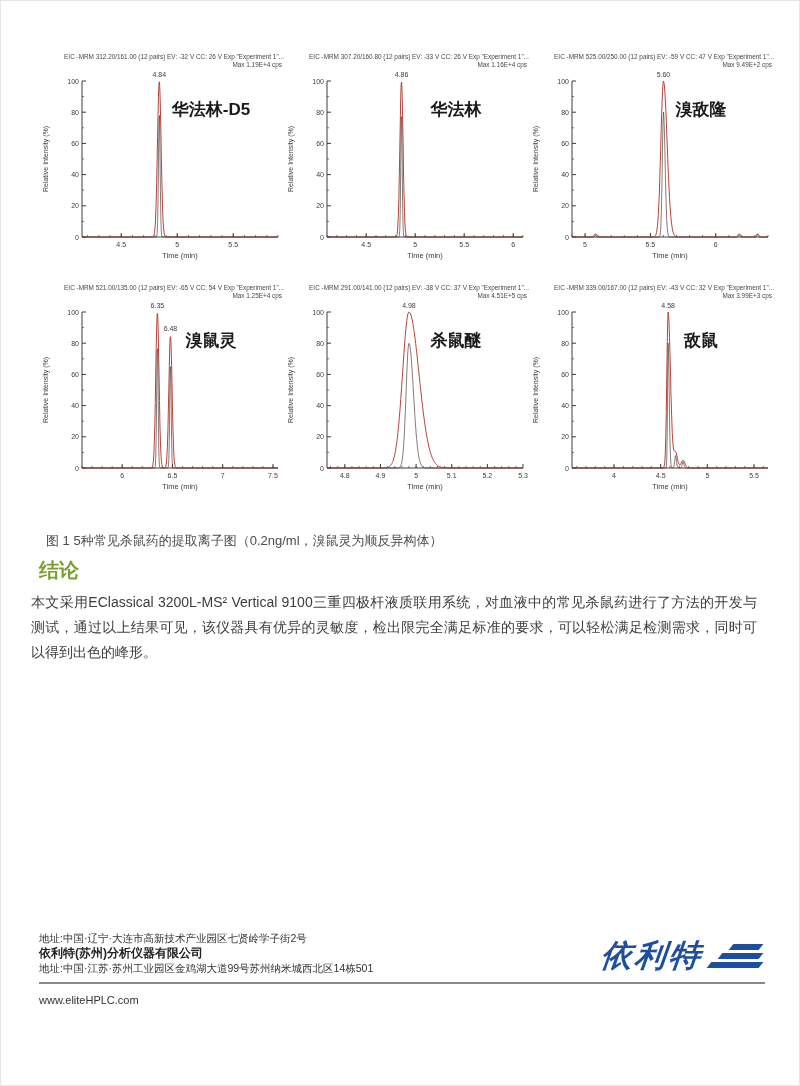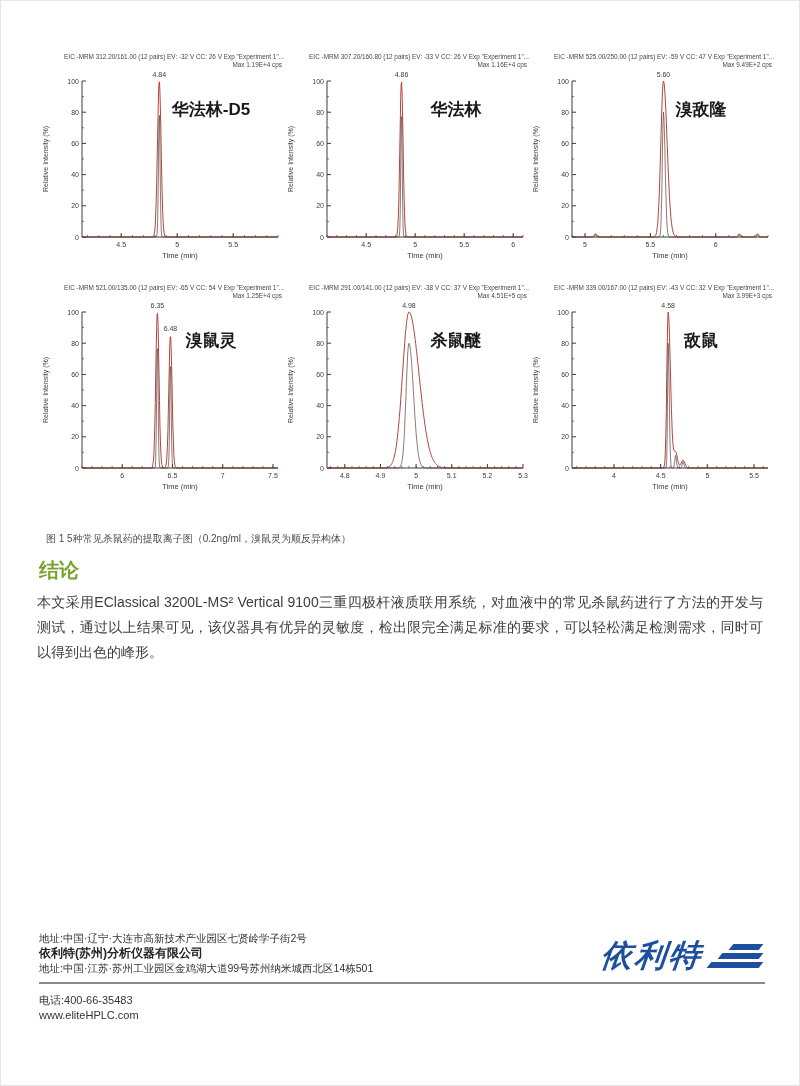--- a/index.html
+++ b/index.html
@@ -3,23 +3,23 @@
 <meta charset="utf-8">
 <style>
   html,body{margin:0;padding:0;background:#fff;}
   body{width:800px;height:1086px;position:relative;font-family:"Liberation Sans",sans-serif;
        box-sizing:border-box;border:1px solid #e6e6e6;overflow:hidden;}
   .charts-grid{position:absolute;left:38px;top:52px;display:grid;
                grid-template-columns:repeat(3,245px);grid-auto-rows:231px;}
   .chart-cell{width:245px;height:231px;}
   .ch-line1{font-size:6.4px;color:#474747;white-space:nowrap;overflow:hidden;text-align:right;line-height:8px;}
   .ch-line2{font-size:6.4px;color:#474747;text-align:right;line-height:8px;padding-right:2px;}
-  .figure-caption{position:absolute;left:45px;top:531px;font-size:10px;color:#4c4c4c;font-weight:500;}
+  .figure-caption{position:absolute;left:45px;top:531px;font-size:13px;color:#4c4c4c;font-weight:500;}
   .section-heading{position:absolute;left:38px;top:556px;font-size:20px;font-weight:bold;}
-  .text-block{position:absolute;left:36px;top:589px;width:726px;}
+  .text-block{position:absolute;left:30px;top:589px;width:726px;}
   .text-block p{margin:0;font-size:14px;color:#3d3d3d;line-height:25px;text-align:justify;}
   .footer{position:absolute;left:38px;top:930px;width:726px;}
   .footer-top{display:flex;justify-content:space-between;align-items:flex-end;}
   .company-name{font-size:12px;font-weight:bold;color:#222;line-height:16px;}
   .company-address{font-size:10.5px;color:#333;line-height:14px;}
   .logo{display:flex;align-items:flex-end;gap:6px;padding-right:4px;padding-bottom:4px;}
   .logo-text{font-size:31px;font-weight:bold;font-style:italic;letter-spacing:3px;
              transform:skewX(-6deg);line-height:30px;}
   .logo-stripes{display:flex;flex-direction:column;align-items:flex-end;gap:3px;padding-bottom:3px;}
   .logo-stripes div{height:6px;transform:skewX(-38deg);}
@@ -380,16 +380,15 @@
       <span class="logo-text" style="color: rgb(29, 79, 158);">依利特</span>
       <span class="logo-stripes">
         <div class="stripe-1" style="background: rgb(29, 79, 158);"></div>
           <div class="stripe-2" style="background: rgb(29, 79, 158);"></div>
           <div class="stripe-3" style="background: rgb(29, 79, 158);"></div>
       </span>
     </div>
   </div>
   <hr class="footer-rule">
   <div class="contact">
-    <div>电话:400-66-35483</div>
     <div>www.eliteHPLC.com</div>
   </div>
 </div>
 
 </body></html>

